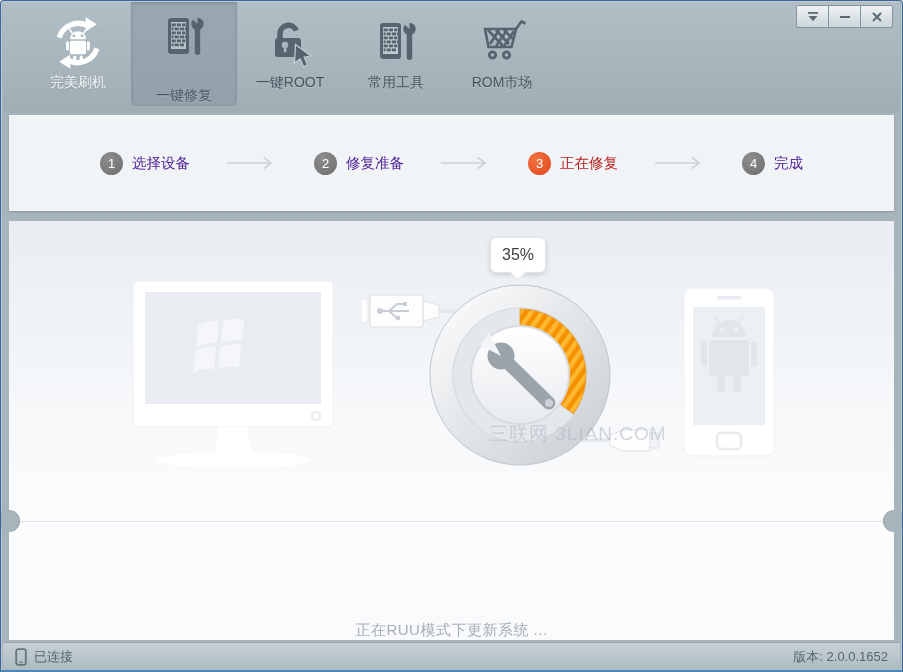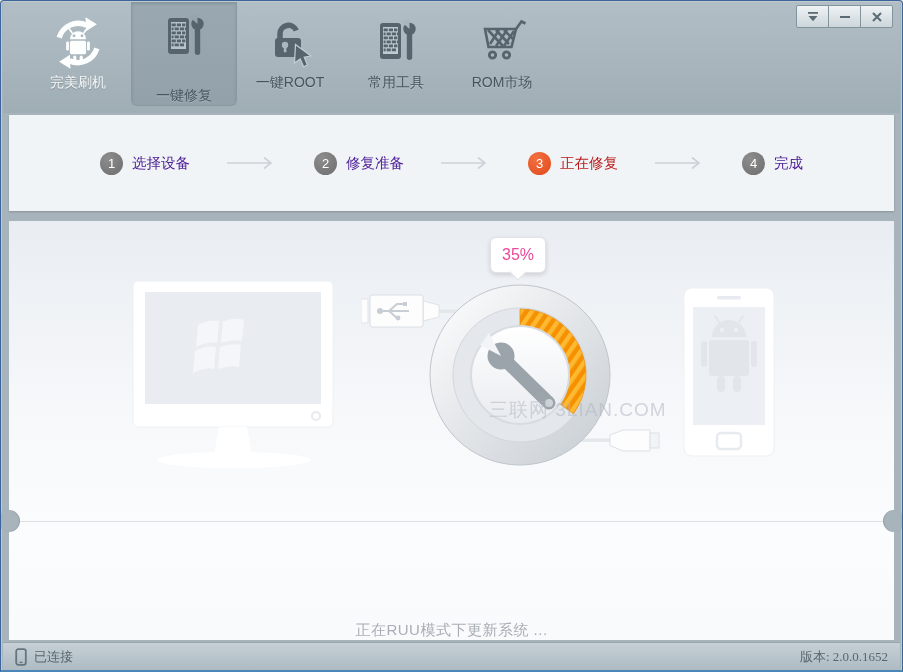--- a/index.html
+++ b/index.html
@@ -39,29 +39,29 @@
   .stage{position:absolute;top:0;left:0;right:0;height:300px;}
   .divider{position:absolute;top:300px;left:0;right:0;height:1px;background:#dce0e5;}
   .notch{position:absolute;top:289px;width:22px;height:22px;border-radius:50%;
     background:#a8b4bc;box-shadow:inset -1px 0 1px rgba(0,0,0,.12);}
   .notch.l{left:-11px;} .notch.r{right:-11px;box-shadow:inset 1px 0 1px rgba(0,0,0,.12);}
   .status-area{position:absolute;top:301px;left:0;right:0;bottom:0;display:flex;
     align-items:flex-end;justify-content:center;font-size:15px;color:#a9aeb6;letter-spacing:.5px;}
   .svg-abs{position:absolute;}
   .balloon{position:absolute;left:481px;top:16px;width:54px;height:34px;background:#fff;
     border:1px solid #e1e3e6;border-radius:6px;box-shadow:0 2px 5px rgba(0,0,0,.14);
-    display:flex;align-items:center;justify-content:center;font-size:16px;color:#ec4899;z-index:6;}
+    display:flex;align-items:center;justify-content:center;font-size:16px;color:#404040;z-index:6;}
   .balloon::after{content:"";position:absolute;left:50%;bottom:-6px;margin-left:-6px;width:11px;height:11px;
     background:#fff;border-right:1px solid #e1e3e6;border-bottom:1px solid #e1e3e6;transform:rotate(45deg);}
-  .watermark{position:absolute;left:480px;top:176px;font-size:19px;letter-spacing:1px;
+  .watermark{position:absolute;left:480px;top:200px;font-size:19px;letter-spacing:1px;
     color:rgba(176,183,194,.55);z-index:7;white-space:nowrap;}
   
   .statusbar{position:absolute;left:2px;right:2px;bottom:0;height:28px;
     background:linear-gradient(#c6d0d6,#aebbc3);border-top:1px solid #98a6ae;
-    display:flex;align-items:center;padding:0 12px;box-sizing:border-box;font-size:13px;color:#59666f;font-family:Liberation Serif, serif;}
+    display:flex;align-items:center;padding:0 12px;box-sizing:border-box;font-size:13px;color:#59666f;}
   .statusbar .grow{flex:1;}
   .conn{display:flex;align-items:center;gap:7px;}
 </style>
 </head>
 <body>
 
 <div class="window">
 
   <div class="win-controls">
     <div class="win-btn">

